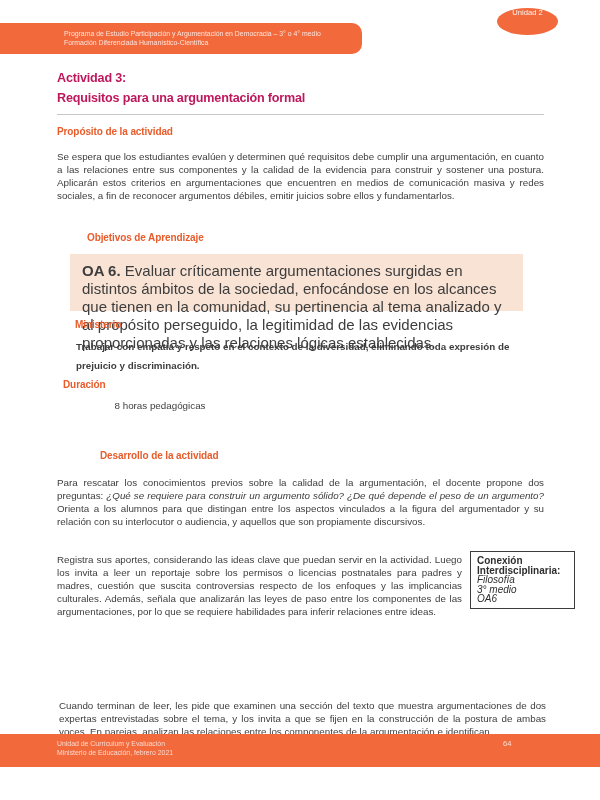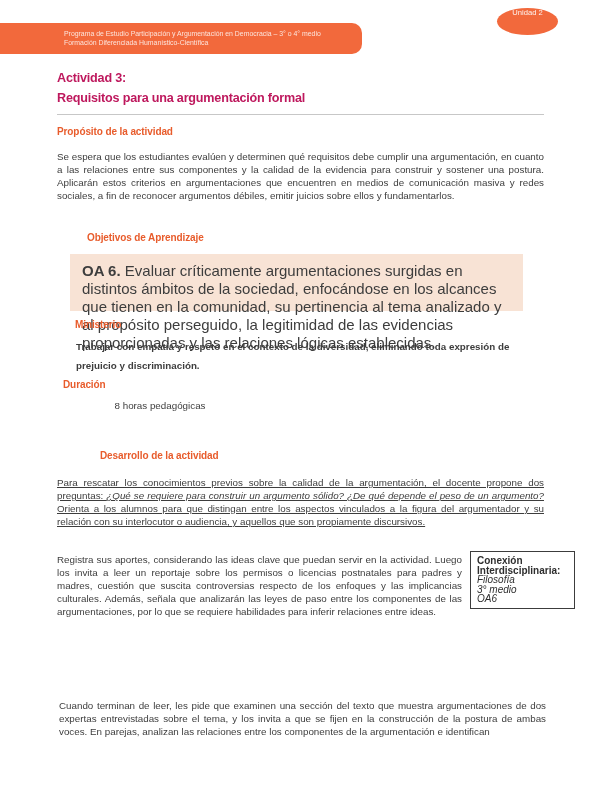--- a/index.html
+++ b/index.html
@@ -73,33 +73,40 @@
   </div>
 
   <div class="sec-h" style="left:75px;top:319px;">Ministerio</div>
   <div class="body-txt" style="left:76px;top:338px;width:466px;line-height:18.5px;text-align:left;font-weight:bold;">Trabajar con empatía y respeto en el contexto de la diversidad, eliminando toda expresión de prejuicio y discriminación.</div>
 
   <div class="sec-h" style="left:63px;top:379px;">Duración</div>
   <div class="body-txt" style="left:60px;top:399px;width:200px;text-align:center;">8 horas pedagógicas</div>
 
   <div class="sec-h" style="left:64px;top:450px;margin-left:36px;">Desarrollo de la actividad</div>
 
-  <div class="body-txt" style="left:57px;top:476px;width:487px;text-decoration:underline;">
+  <div class="body-txt" style="left:57px;top:476px;width:487px;">
     <span>Para rescatar los conocimientos previos sobre la calidad de la argumentación, el docente propone dos preguntas: </span><span class="it">¿Qué se requiere para construir un argumento sólido? ¿De qué depende el peso de un argumento?</span><span> Orienta a los alumnos para que distingan entre los aspectos vinculados a la figura del argumentador y su relación con su interlocutor o audiencia, y aquellos que son propiamente discursivos.</span>
   </div>
 
   <div class="body-txt" style="left:57px;top:553px;width:486px;">
     <span class="conn-spacer"></span>
     <span>Registra sus aportes, considerando las ideas clave que puedan servir en la actividad. Luego los invita a leer un reportaje sobre los permisos o licencias postnatales para padres y madres, cuestión que suscita controversias respecto de los enfoques y las implicancias culturales. Además, señala que analizarán las leyes de paso entre los componentes de las argumentaciones, por lo que se requiere habilidades para inferir relaciones entre ideas.</span>
   </div>
 
   <div class="conn-box">
     <div class="bold">Conexión</div>
     <div class="bold">Interdisciplinaria:</div>
     <div class="it">Filosofía</div>
     <div class="it">3° medio</div>
     <div class="it">OA6</div>
   </div>
 
   <div class="body-txt" style="left:59px;top:655px;width:487px;margin-top:44px;">Cuando terminan de leer, les pide que examinen una sección del texto que muestra argumentaciones de dos expertas entrevistadas sobre el tema, y los invita a que se fijen en la construcción de la postura de ambas voces. En parejas, analizan las relaciones entre los componentes de la argumentación e identifican</div>
 
+  <div class="footer-bar">
+    <div class="footer-txt">
+      <div>Unidad de Currículum y Evaluación</div>
+      <div>Ministerio de Educación, febrero 2021</div>
+    </div>
+    <div class="footer-page">64</div>
+  </div>
 
 </div>
 
 </body></html>

